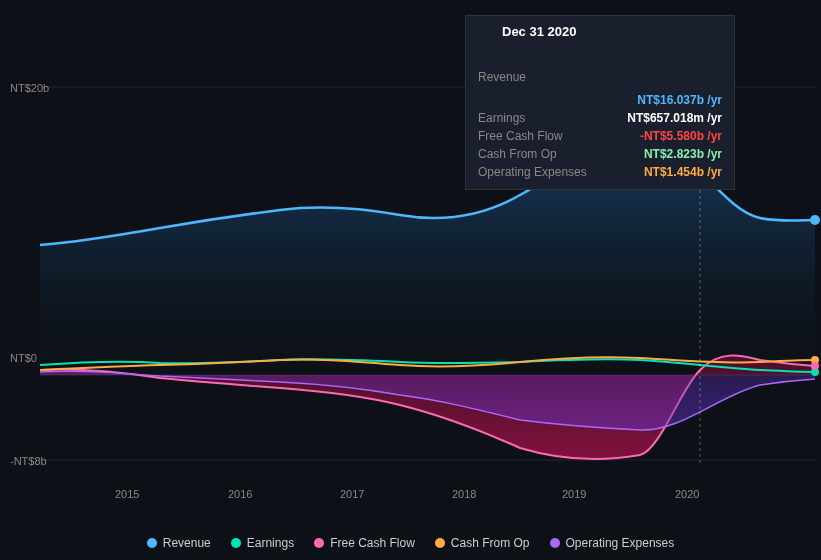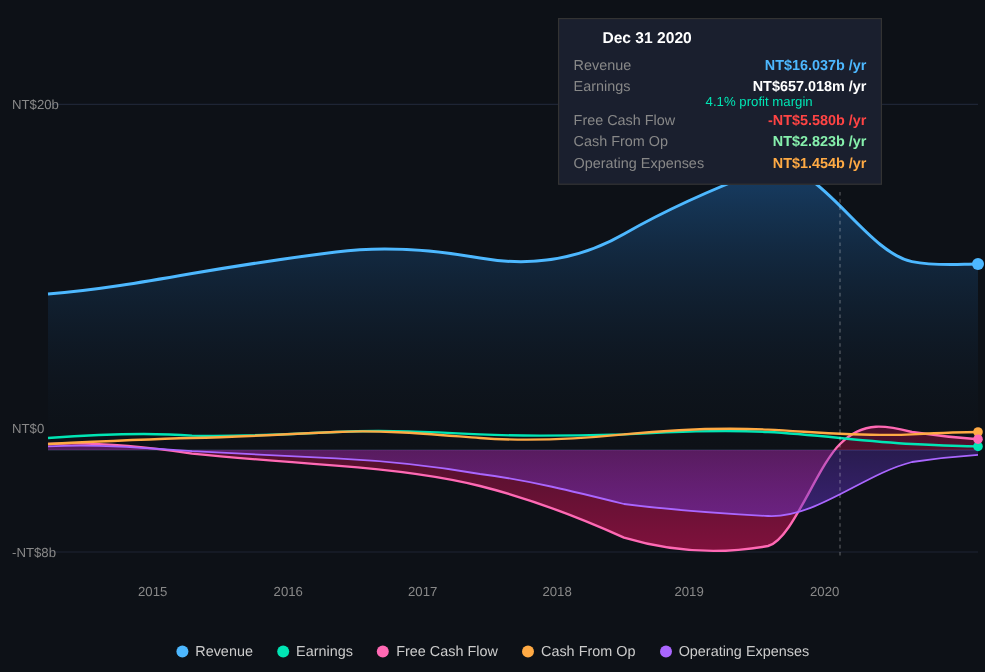--- a/index.html
+++ b/index.html
@@ -49,21 +49,21 @@
 
     .tooltip-label {
       color: #888;
       min-width: 110px;
     }
 
     .tooltip-value {
       font-weight: bold;
     }
 
-    .tooltip-value.blue { color: #4db8ff; }
+    .tooltip-value.blue { color: #4db8ff; margin-top: 46px; }
     .tooltip-value.green { color: #ffffff; margin-left: 39px; }
     .tooltip-value.red { color: #ff4444; }
     .tooltip-value.orange { color: #ffaa44; }
     .tooltip-value.yellow { color: #86efac; }
 
     .profit-margin {
       color: #00e5b4;
       font-size: 11px;
       padding-left: 110px;
       margin-top: -2px;
@@ -198,21 +198,20 @@
 
     <div class="tooltip-row">
       <span class="tooltip-label">Revenue</span>
       <span class="tooltip-value blue">NT$16.037b /yr</span>
     </div>
 
     <div class="tooltip-row">
       <span class="tooltip-label">Earnings</span>
       <span class="tooltip-value green">NT$657.018m /yr</span>
     </div>
-    <div class="profit-margin">4.1% profit margin</div>
 
     <div class="tooltip-row">
       <span class="tooltip-label">Free Cash Flow</span>
       <span class="tooltip-value red">-NT$5.580b /yr</span>
     </div>
 
     <div class="tooltip-row">
       <span class="tooltip-label">Cash From Op</span>
       <span class="tooltip-value yellow">NT$2.823b /yr</span>
     </div>

